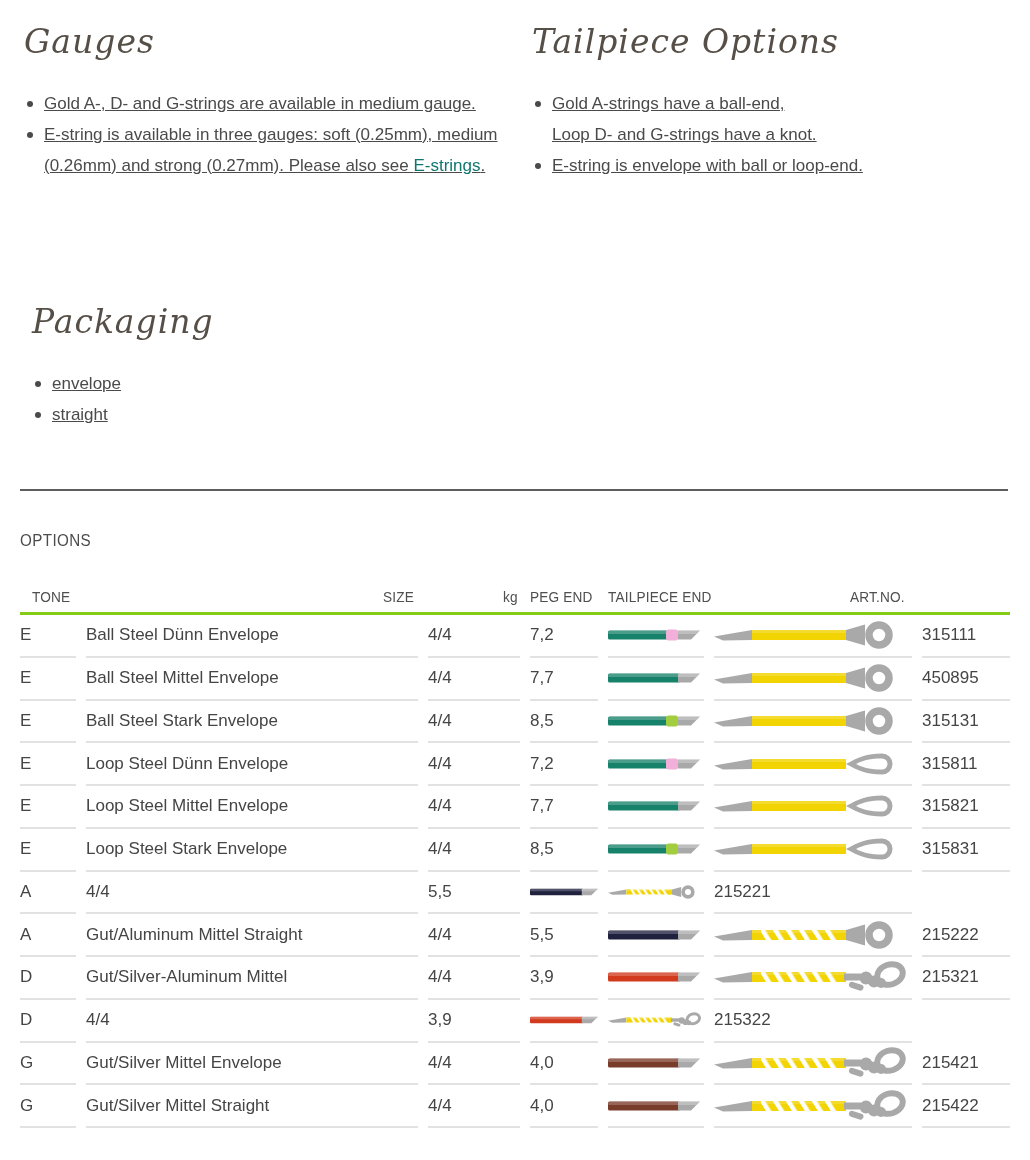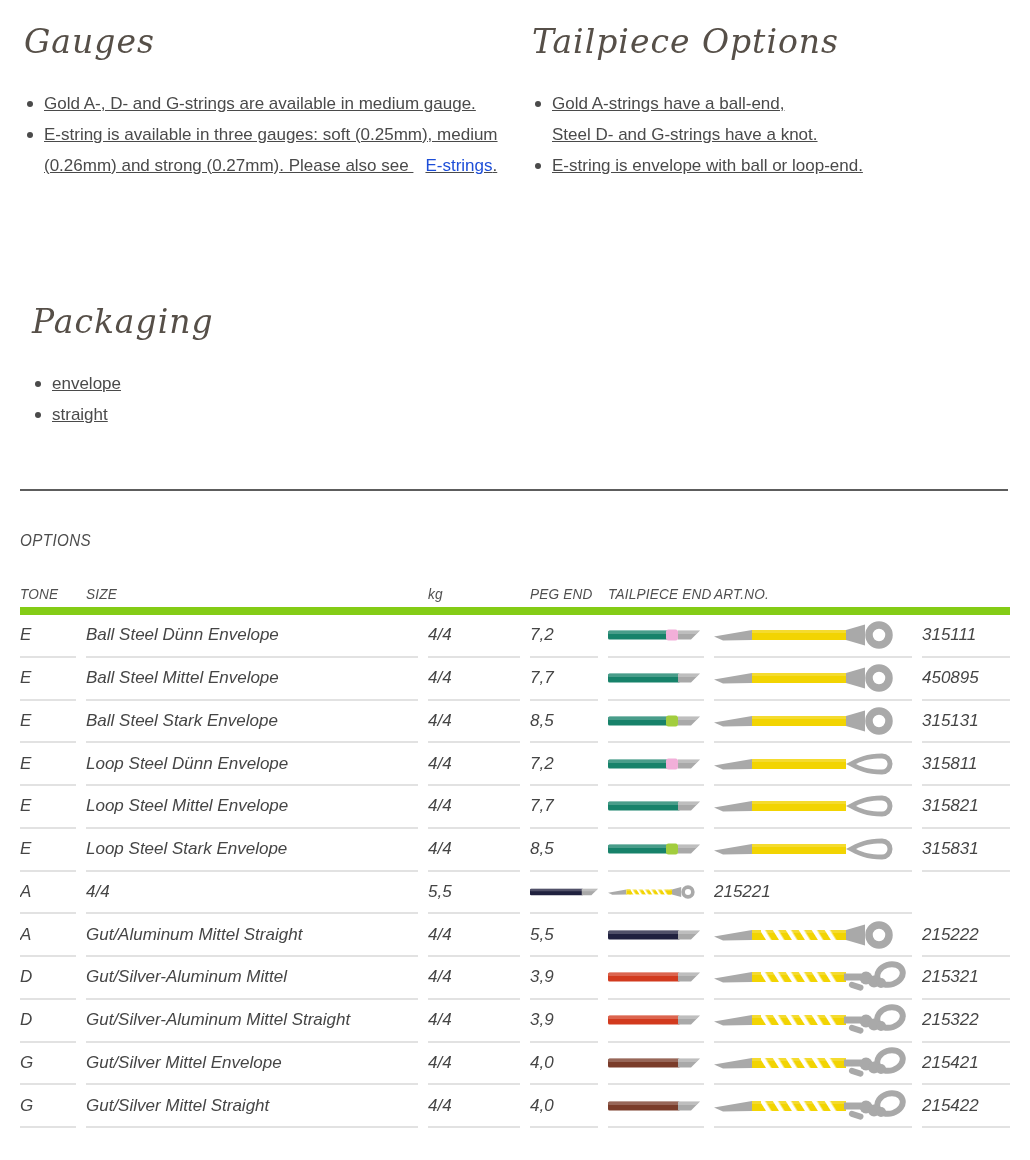--- a/index.html
+++ b/index.html
@@ -17,32 +17,32 @@
   .packaging { position:absolute; left:32px;  top:302px; width:478px; }
 
   ul.bullets { list-style:none; margin-top:26px; }
   ul.bullets li {
     position:relative; padding-left:20px; font-size:17px; line-height:31px; color:#4a4a4a;text-decoration:underline;
   }
   ul.bullets li::before {
     content:""; position:absolute; left:3px; top:13px; width:6px; height:6px;
     border-radius:50%; background:#4a4a4a;
   }
-  a.soft-link { color:#1d4ed8; text-decoration:none; cursor:pointer;margin-left:12px; }
+  a.soft-link { color:#0f766e; text-decoration:none; cursor:pointer; }
 
   .divider { position:absolute; left:20px; top:489px; width:988px; height:2px; background:#5d5d5d; }
 
   
-  .options { position:absolute; left:20px; top:532px; width:990px;font-style:italic; }
+  .options { position:absolute; left:20px; top:532px; width:990px; }
   .options-title { font-size:16px; color:#4c4c4c; letter-spacing:0.4px;
                    transform:scaleX(0.95); transform-origin:0 50%; display:inline-block; }
 
   .tgrid { display:grid; grid-template-columns:56px 332px 92px 68px 96px 198px 1fr; column-gap:10px; }
 
-  .thead { margin-top:31px; height:34px; border-bottom:8px solid #84cc16; align-items:center; }
+  .thead { margin-top:31px; height:34px; border-bottom:3px solid #84cc16; align-items:center;text-align:right; }
   .thead .hcell { font-size:15.5px; color:#4f4f4f; white-space:nowrap; }
   .thead .hcell > span { display:inline-block; transform:scaleX(0.88); transform-origin:0 50%; letter-spacing:0.2px; }
 
   .trow { height:42.75px; }
   .trow .cell {
     display:flex; align-items:center; height:100%;
     border-bottom:2px solid #e2e2e2; font-size:17px; color:#454545; white-space:nowrap; overflow:hidden;
   }
   .peg-svg, .tail-svg { display:block; }
 </style>
@@ -57,21 +57,21 @@
       <li><span>Gold A-, D- and G-strings are available in medium gauge.</span></li>
       <li><span>E-string is available in three gauges: soft (0.25mm), medium (0.26mm) and strong (0.27mm). Please also see </span><a class="soft-link">E-strings</a><span>.</span></li>
     </ul>
   </section>
 
   <section class="col-right">
     <h2 class="script-heading">Tailpiece Options</h2>
     <ul class="bullets">
       <li>
         <div>Gold A-strings have a ball-end,</div>
-        <div>Steel D- and G-strings have a knot.</div>
+        <div>Loop D- and G-strings have a knot.</div>
       </li>
       <li><span>E-string is envelope with ball or loop-end.</span></li>
     </ul>
   </section>
 
   <section class="packaging">
     <h2 class="script-heading">Packaging</h2>
     <ul class="bullets">
       <li><span>envelope</span></li>
       <li><span>straight</span></li>
@@ -355,21 +355,20 @@
                <circle cx="160" cy="20.5" r="6" fill="#a9a9a9"></circle>
                <circle cx="167" cy="22" r="5" fill="#a9a9a9"></circle>
                <rect x="136" y="20" width="15" height="6" rx="3" fill="#a9a9a9" transform="rotate(18 136 20)"></rect>
   </svg>
           </div>
     <div class="cell">215321</div>
   </div>
 
   <div class="tgrid trow">
     <div class="cell">D</div>
-    <div class="cell">Gut/Silver-Aluminum Mittel Straight</div>
     <div class="cell">4/4</div>
     <div class="cell">3,9</div>
     <div class="cell">
             <svg class="peg-svg" width="92" height="14" viewBox="0 0 92 14">
     <rect x="0" y="2.5" width="72" height="9" rx="1.5" fill="#d23a1e"></rect>
     <rect x="0" y="3" width="72" height="3" rx="1.5" fill="#ffffff" opacity="0.22"></rect>
 
     <polygon points="70,2.5 92,2.5 83,11.5 70,11.5" fill="#a9a9a9"></polygon>
     <polygon points="70,2.5 92,2.5 88,6 70,6" fill="#ffffff" opacity="0.25"></polygon>
   </svg>

